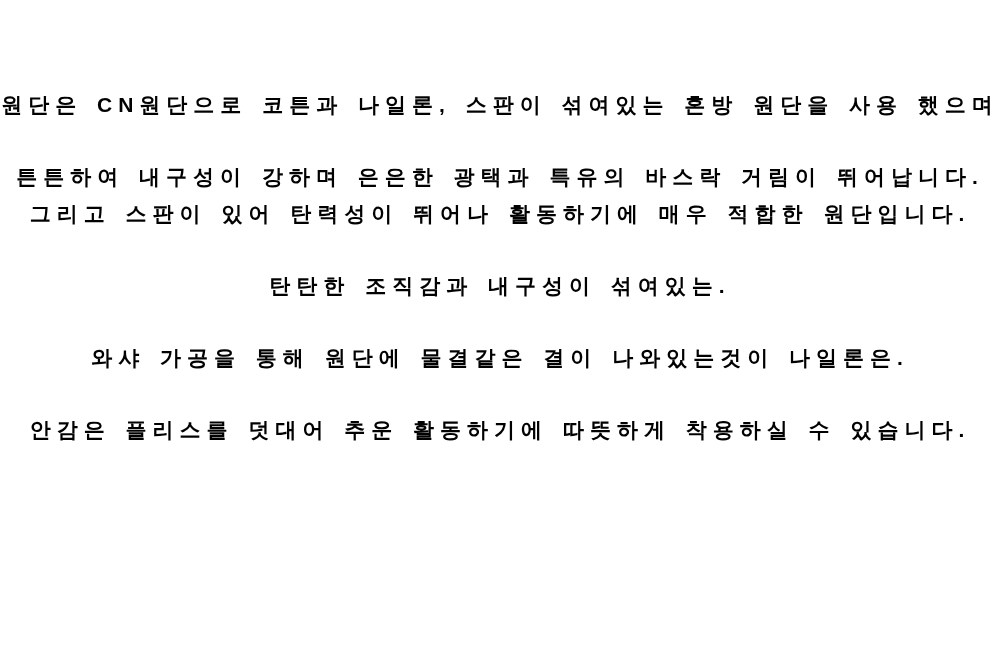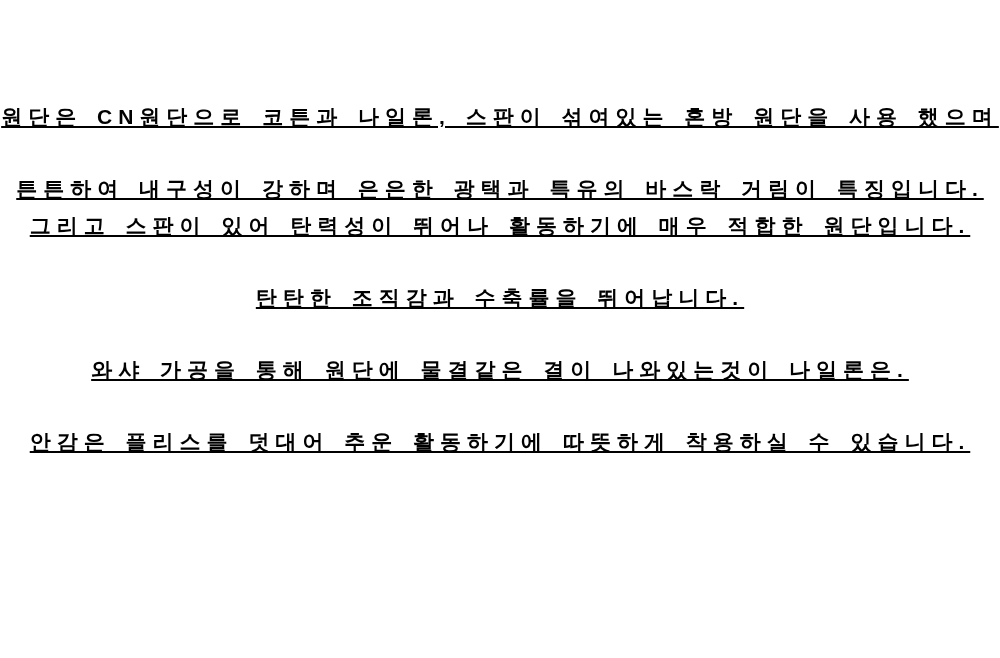--- a/index.html
+++ b/index.html
@@ -14,22 +14,21 @@
   }
   .page {
     width: 1000px;
     height: 658px;
     box-sizing: border-box;
     padding-top: 82px;
     background: #ffffff;
     font-family: "Liberation Sans", sans-serif;
   }
   .para {
-    margin: 16px 0 35px 0;
-    text-decoration: underline;
+    margin: 4px 0 35px 0;
   }
   .para:last-child {
     margin-bottom: 0;
   }
   .text-line {
     text-align: center;
     font-size: 21px;
     line-height: 37px;
     font-weight: 700;
     color: #000000;
@@ -41,26 +40,26 @@
 </head>
 <body>
 
 <div class="page">
 
   <div class="para">
     <div class="text-line">원단은 CN원단으로 코튼과 나일론, 스판이 섞여있는 혼방 원단을 사용 했으며</div>
   </div>
 
   <div class="para">
-    <div class="text-line">튼튼하여 내구성이 강하며 은은한 광택과 특유의 바스락 거림이 특징입니다.</div>
+    <div class="text-line">튼튼하여 내구성이 강하며 은은한 광택과 특유의 바스락 거림이 뛰어납니다.</div>
     <div class="text-line">그리고 스판이 있어 탄력성이 뛰어나 활동하기에 매우 적합한 원단입니다.</div>
   </div>
 
   <div class="para">
-    <div class="text-line">탄탄한 조직감과 수축률을 뛰어납니다.</div>
+    <div class="text-line">탄탄한 조직감과 내구성이 섞여있는.</div>
   </div>
 
   <div class="para">
     <div class="text-line">와샤 가공을 통해 원단에 물결같은 결이 나와있는것이 나일론은.</div>
   </div>
 
   <div class="para">
     <div class="text-line">안감은 플리스를 덧대어 추운 활동하기에 따뜻하게 착용하실 수 있습니다.</div>
   </div>
 

